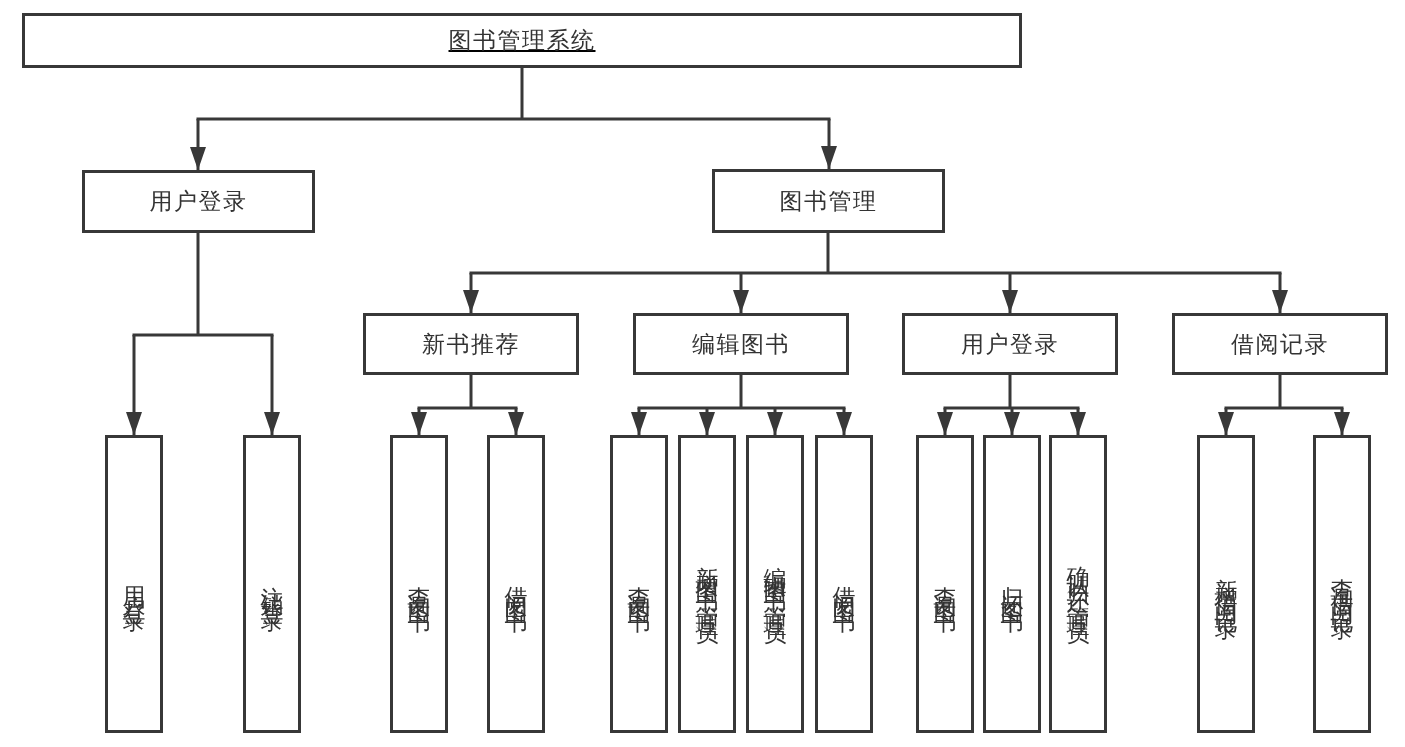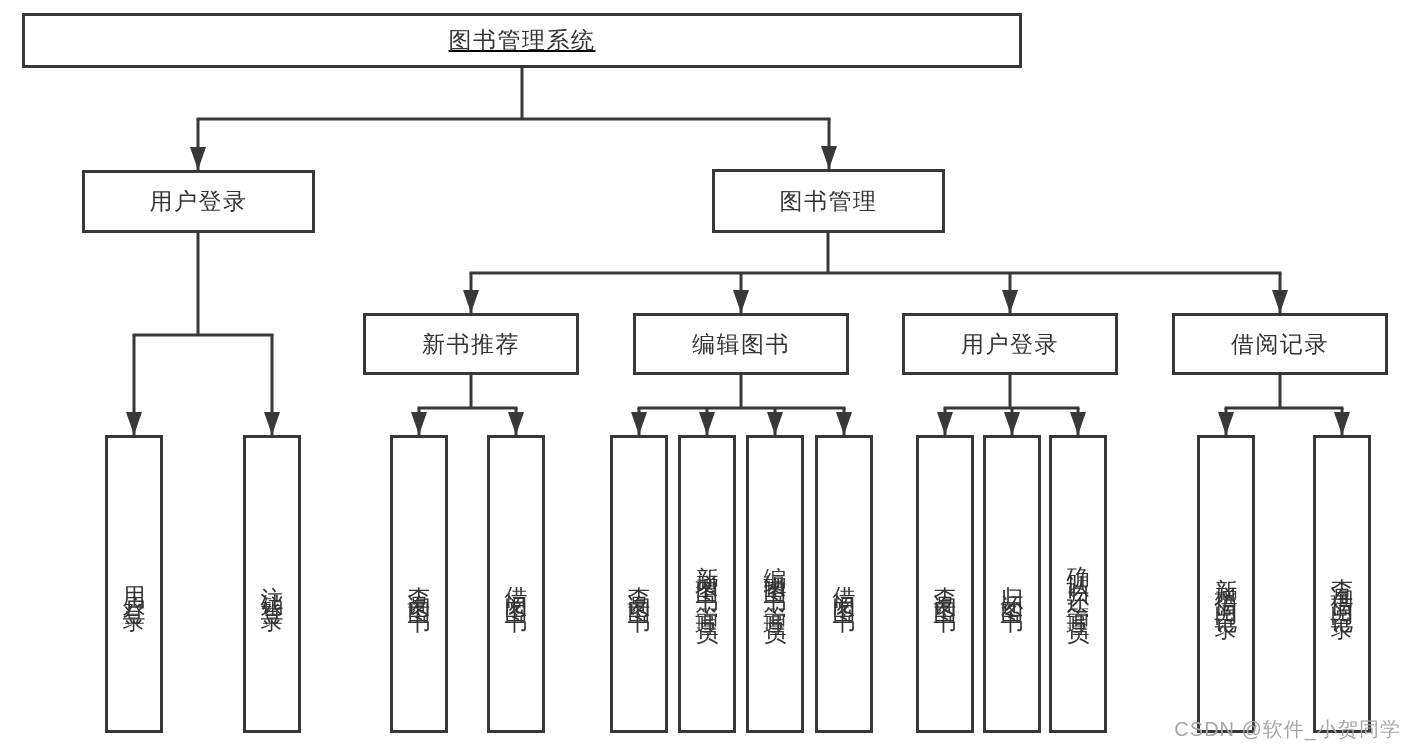--- a/index.html
+++ b/index.html
@@ -173,15 +173,14 @@
     <span class="lbl">确认归还（管理员）</span>
   </div>
 
   <div class="node vnode v-h1">
     <span class="lbl">新增借阅记录</span>
   </div>
   <div class="node vnode v-h2">
     <span class="lbl">查询借阅记录</span>
   </div>
 
-  <div class="watermark">CSDN @软件_小贺同学</div>
 
 </div>
 
 </body></html>

